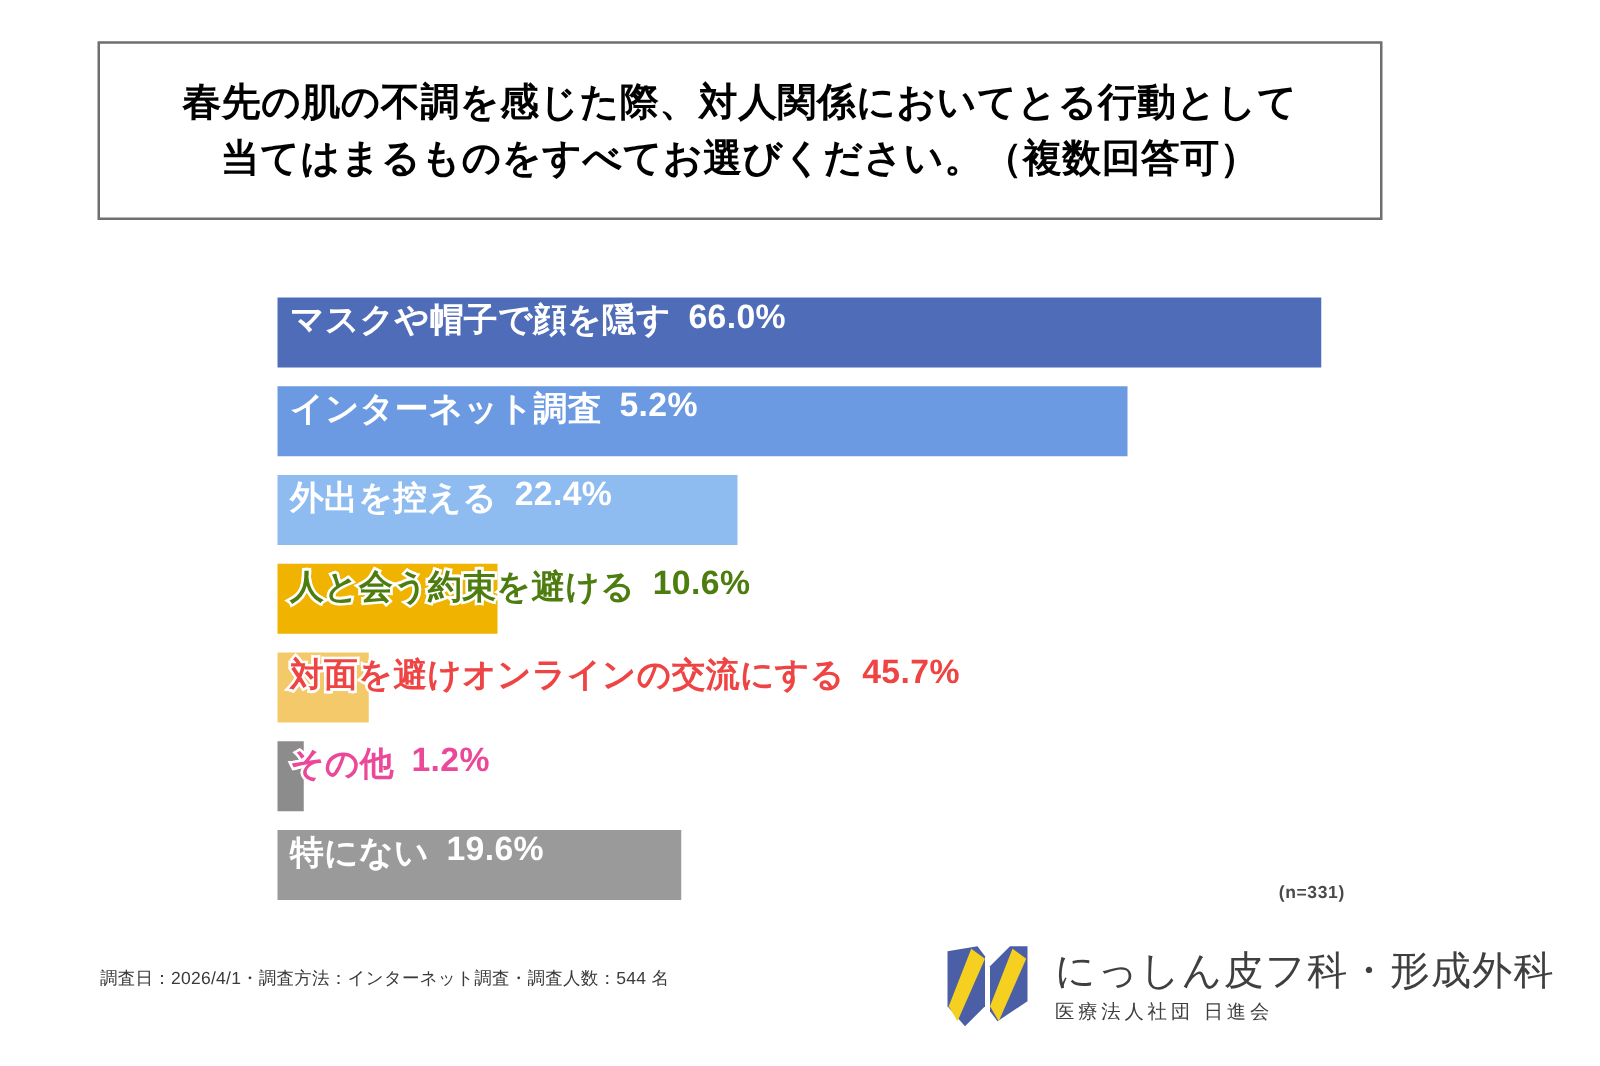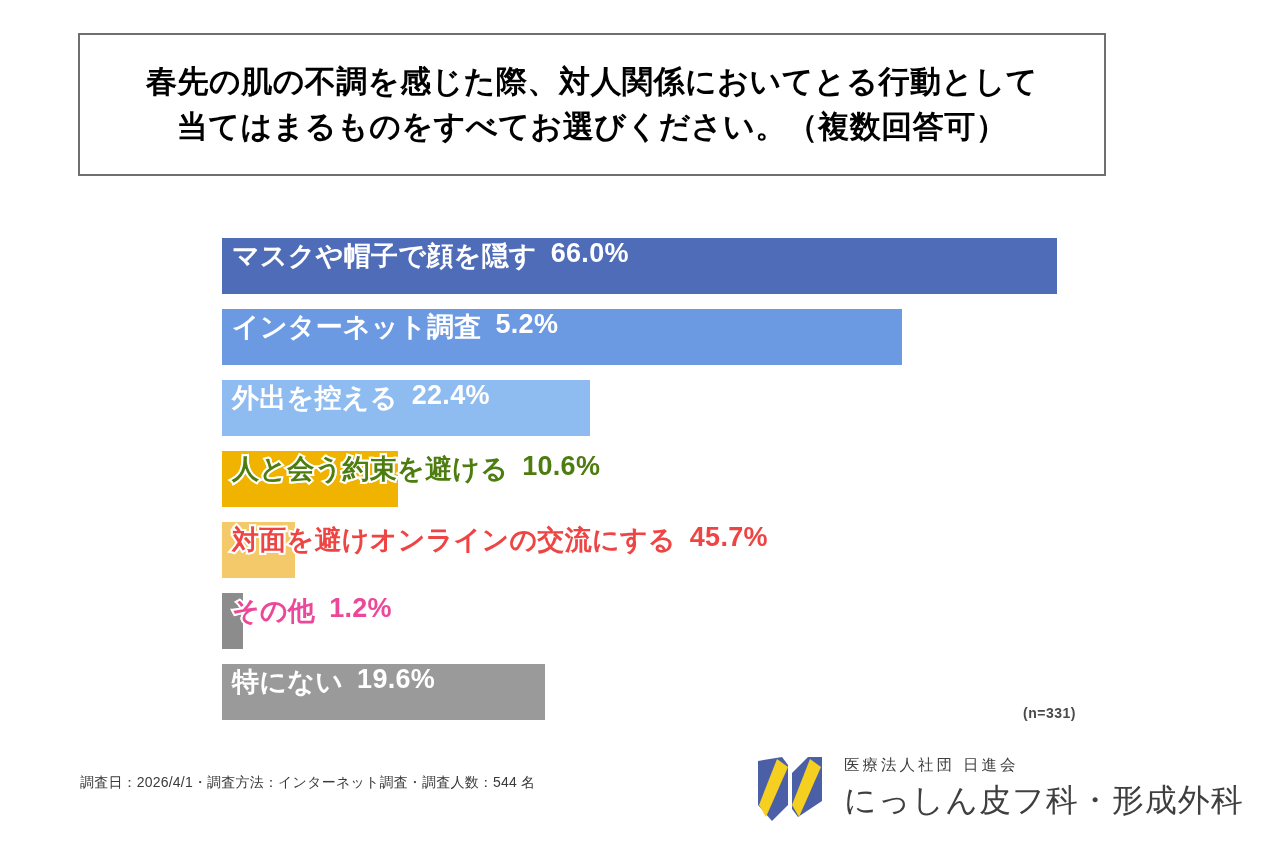--- a/index.html
+++ b/index.html
@@ -215,16 +215,16 @@
 </div>
 
 <div id="logo">
   <svg id="logo-mark" viewBox="0 0 76 72">
     <polygon points="6,8 30,4 36,12 36,52 20,68 6,52" fill="#4a5fa5"></polygon>
     <polygon points="40,20 56,4 70,4 70,48 46,64 40,56" fill="#4a5fa5"></polygon>
     <polygon points="25,6 36,14 14,64 7,52" fill="#f5d020"></polygon>
     <polygon points="58,6 69,14 47,64 40,52" fill="#f5d020"></polygon>
   </svg>
   <div id="logo-text">
+    <div id="logo-name">にっしん皮フ科・形成外科</div>
     <div id="logo-org">医療法人社団 日進会</div>
-    <div id="logo-name">にっしん皮フ科・形成外科</div>
   </div>
 </div>
 
 </body></html>

